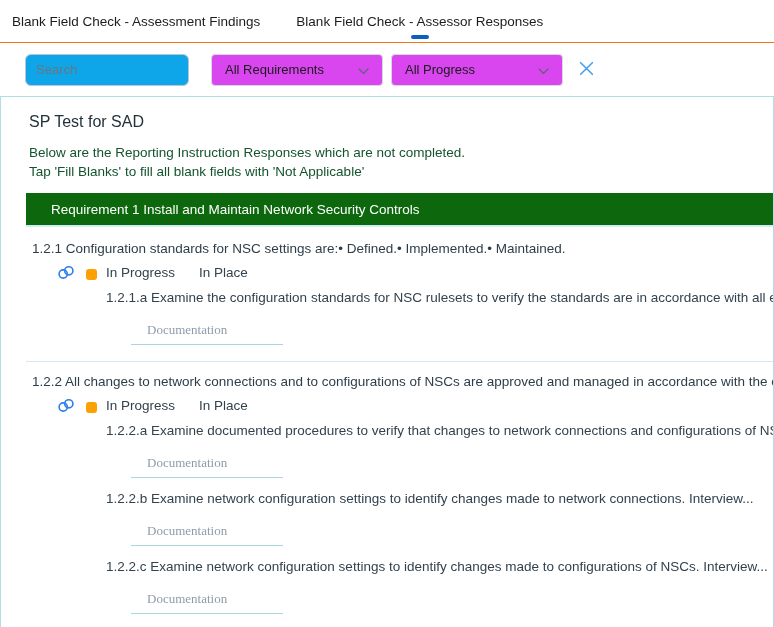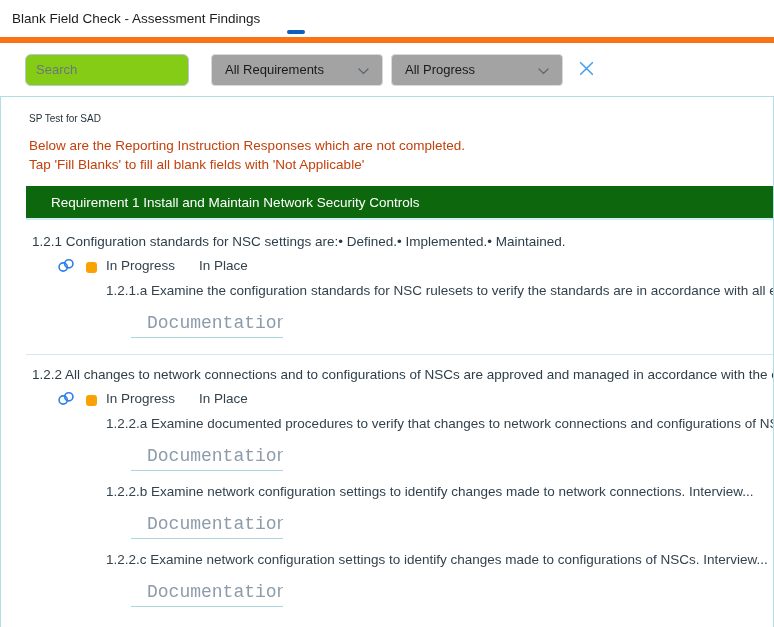--- a/index.html
+++ b/index.html
@@ -10,74 +10,75 @@
     --status-orange:#fca103;
     --panel-border:#b3dde6;
     --soft-divider:#cfe9ee;
     --doc-underline:#a9d7dd;
   }
   *{box-sizing:border-box;margin:0;padding:0}
   html,body{width:774px;height:627px;overflow:hidden;background:#fff;
     font-family:"Liberation Sans","DejaVu Sans",sans-serif;color:#33424e}
 
   
-  .tabbar{display:flex;align-items:flex-end;height:43px;border-bottom:6px solid #f97316;background:#fff}
+  .tabbar{display:flex;align-items:flex-end;height:43px;border-bottom:1px solid #f97316;background:#fff}
   .tab{position:relative;height:100%;display:flex;align-items:center;padding:0 2px;cursor:pointer;
        font-size:13.5px;color:#1c1c1c;white-space:nowrap}
   .tab.first{margin-left:10px}
   .tab.second{margin-left:32px}
   .tab-underline{position:absolute;bottom:3px;left:50%;transform:translateX(-50%);
        width:18px;height:4px;border-radius:2px;background:var(--accent-blue)}
 
   
   .filterbar{display:flex;align-items:center;height:53px;background:#fff;padding-left:25px}
   .search-box{width:164px;height:32px;border:1px solid #b6c6da;border-radius:6px;
-       padding:8px 10px;font-size:13px;color:#333;outline:none;background:#84cc16;
+       padding:8px 10px;font-size:13px;color:#333;outline:none;background:#0ea5e9;
        font-family:"Liberation Sans","DejaVu Sans",sans-serif}
   .search-box::placeholder{color:#6b7680}
-  .dropdown{width:172px;height:32px;border:1px solid #d5dade;border-radius:4px;background:#a3a3a3;
+  .dropdown{width:172px;height:32px;border:1px solid #d5dade;border-radius:4px;background:#d946ef;
        display:flex;align-items:center;justify-content:space-between;
        padding:0 13px;cursor:pointer}
   .dropdown .dd-label{font-size:13px;color:#1a1a1a;white-space:nowrap}
   .dd1{margin-left:22px}.dd2{margin-left:8px}.dd3{margin-left:8px}
   .clear-btn{margin-left:12px;width:22px;height:22px;display:flex;align-items:center;
        justify-content:center;cursor:pointer;background:transparent;border:none}
 
   
   .panel{height:531px;border:1px solid var(--panel-border);border-bottom:none;overflow:hidden;background:#fff}
-  .page-title{margin:16px 0 0 28px;font-size:10px;color:#24323c}
-  .page-desc{margin:12px 0 0 28px;font-size:13.5px;line-height:19px;color:#c2410c}
+  .page-title{margin:16px 0 0 28px;font-size:16px;color:#24323c}
+  .page-desc{margin:12px 0 0 28px;font-size:13.5px;line-height:19px;color:#14532d}
   .green-bar{margin:12px 0 0 25px;height:34px;display:flex;align-items:center;
        background:var(--header-green);border-bottom:2px solid #cdeef2;padding-left:25px}
   .green-bar span{color:#fff;font-size:13.5px;white-space:nowrap}
 
   .req-title{margin:14px 0 0 31px;font-size:13.5px;color:#2d3e4a;white-space:nowrap;overflow:hidden}
   .status-row{margin:8px 0 0 56px;height:16px;display:flex;align-items:flex-end}
   .link-icon{width:18px;height:15px;display:inline-flex;cursor:pointer}
   .status-dot{width:11px;height:11px;border-radius:3px;background:var(--status-orange);margin-left:11px}
   .progress-label{margin-left:9px;font-size:13.5px;color:#33424d;cursor:pointer}
   .finding-label{margin-left:24px;font-size:13.5px;color:#33424d;cursor:pointer}
 
   .test-text{margin:10px 0 0 105px;font-size:13.5px;color:#33424e;white-space:nowrap;overflow:hidden}
   .test-text.next{margin-top:13px}
   .doc-field{display:block;margin:14px 0 0 130px;width:152px;height:26px;
        border:none;border-bottom:1px solid var(--doc-underline);background:transparent;
-       padding:0 0 4px 16px;font-size:18px;color:#b91c1c;outline:none;
-       font-family:Liberation Mono, monospace}
+       padding:0 0 4px 16px;font-size:13px;color:#b91c1c;outline:none;
+       font-family:Liberation Serif, serif}
   .doc-field::placeholder{color:#8d9cab}
   .section-divider{margin:16px 0 0 25px;border:none;border-top:1px solid var(--soft-divider)}
 </style>
 </head>
 <body>
 
 <div class="tabbar">
   <div class="tab first">
     <span>Blank Field Check - Assessment Findings</span>
   </div>
   <div class="tab second">
+    <span>Blank Field Check - Assessor Responses</span>
     <div class="tab-underline"></div>
   </div>
 </div>
 
 <div class="filterbar">
   <input class="search-box" placeholder="Search" style="">
   <div class="dropdown dd1">
     <span class="dd-label">All Requirements</span>
     <span>
       <svg width="11" height="7" viewBox="0 0 11 7">

